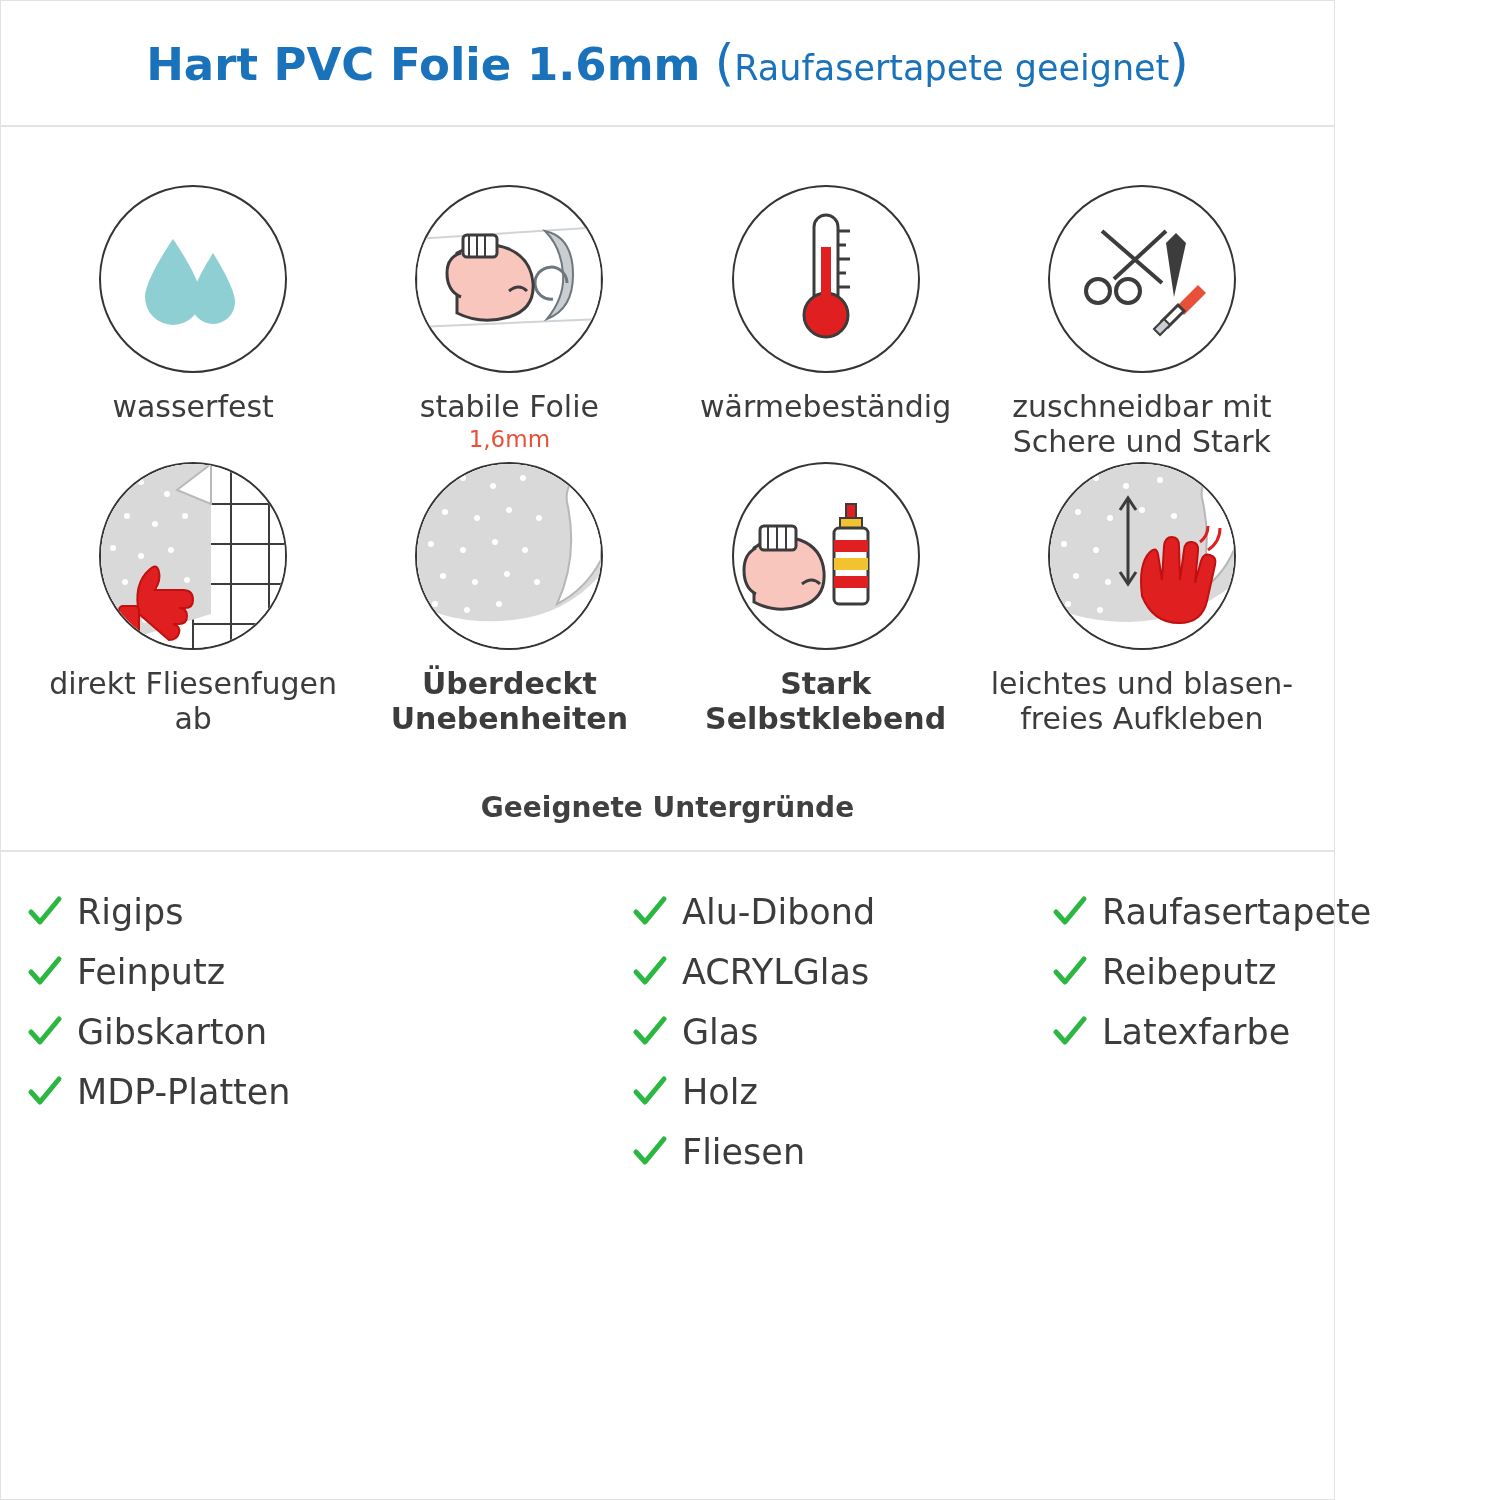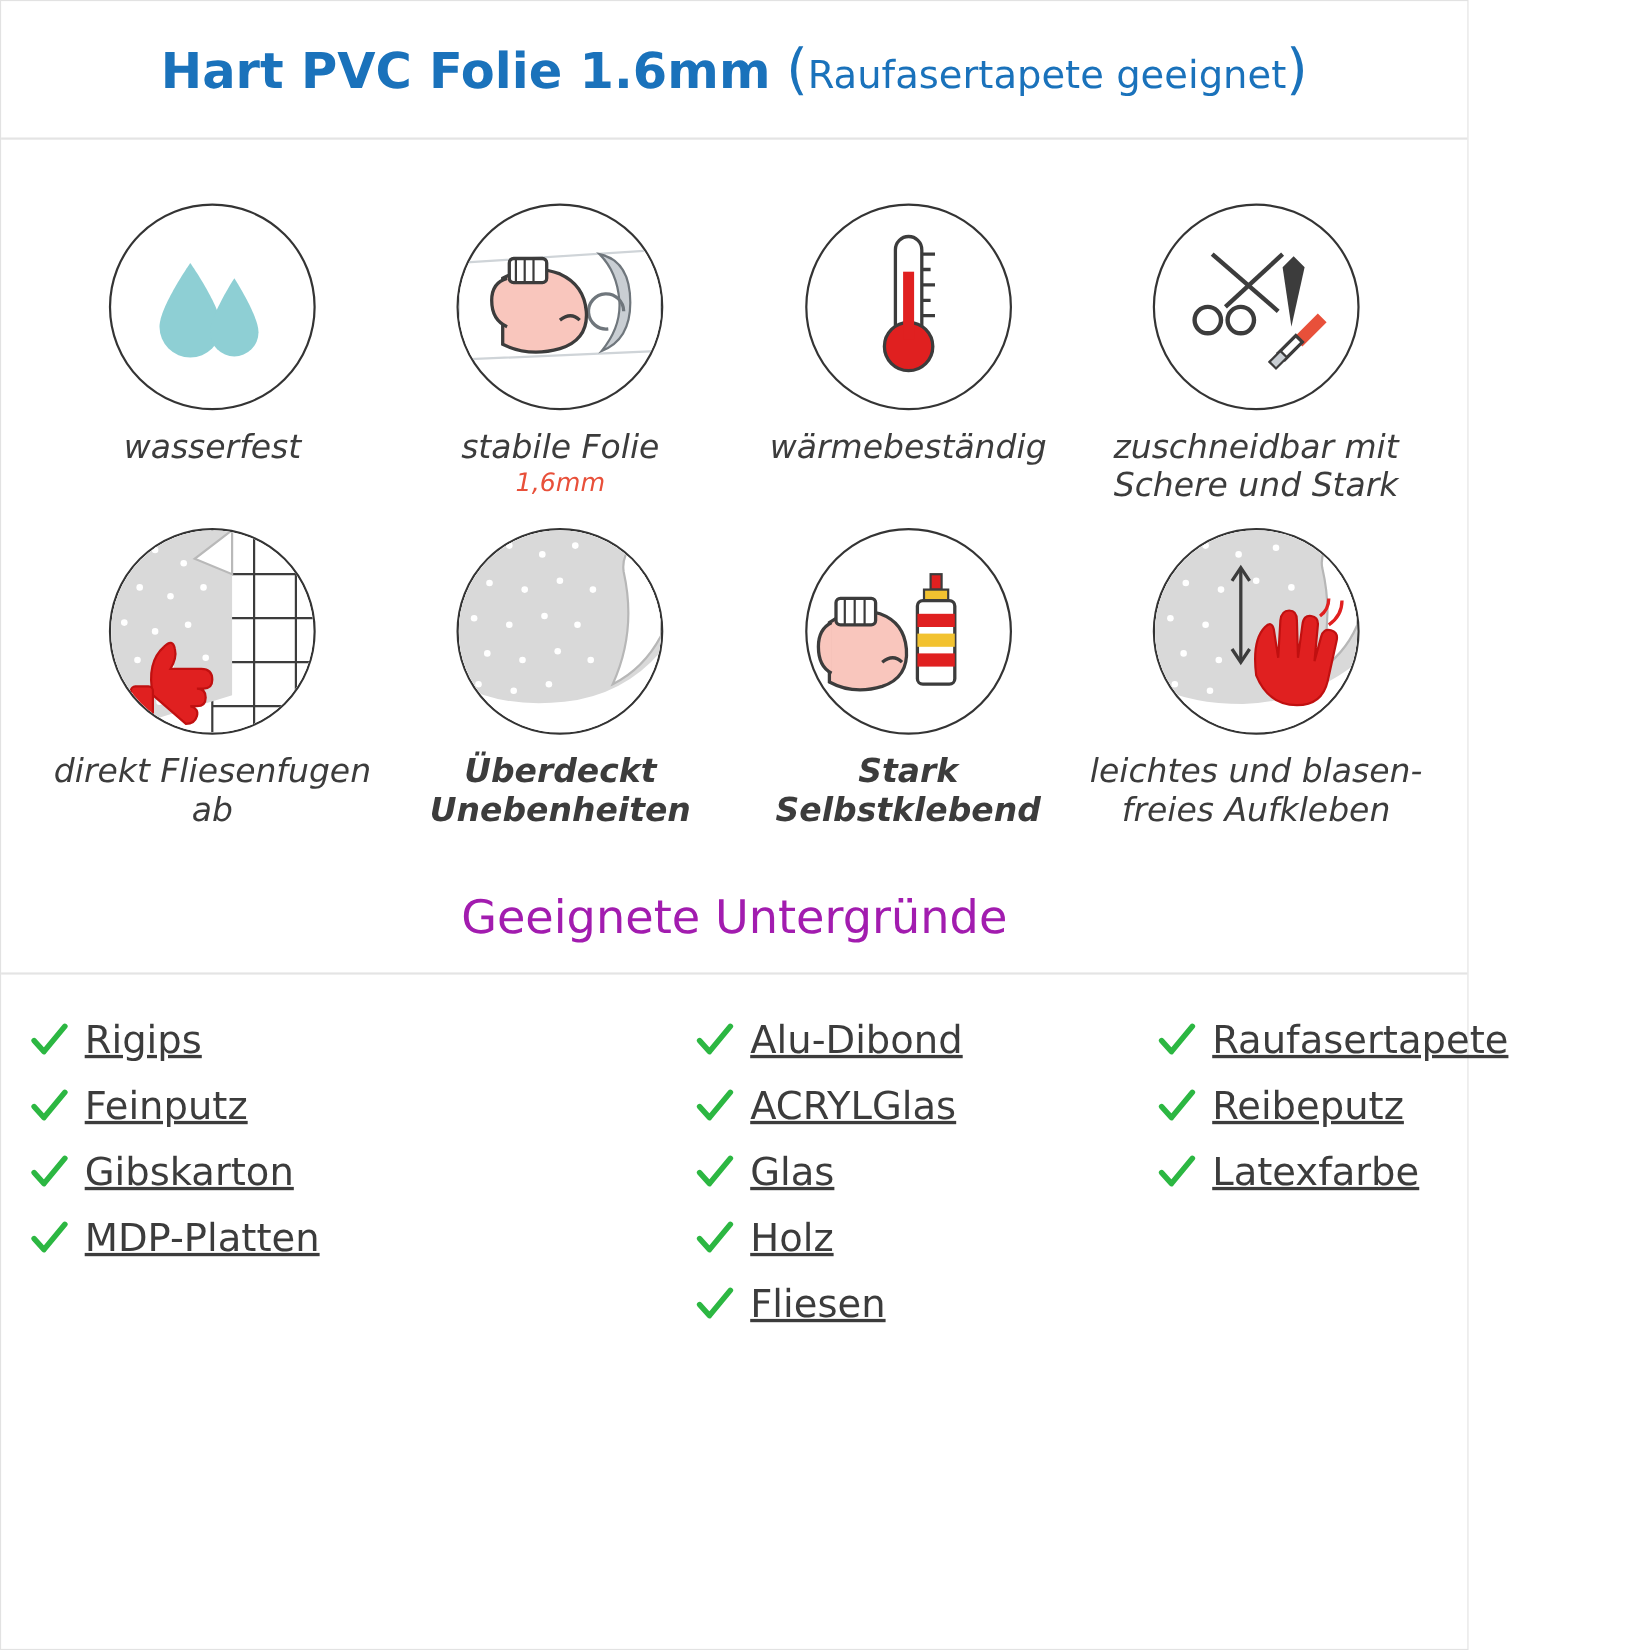--- a/index.html
+++ b/index.html
@@ -44,24 +44,22 @@
   }
   .paren {
     font-size: 50px;
     color: #1a72bb;
   }
 
   
   .features {
     display: grid;
     grid-template-columns: repeat(4, 1fr);
-    row-gap: 18px;
     padding: 58px 34px 0 34px;
     box-sizing: border-box;
-    font-style: italic;
   }
   .feature {
     display: flex;
     flex-direction: column;
     align-items: center;
   }
   .circle {
     width: 184px;
     height: 184px;
     border-radius: 50%;
@@ -94,42 +92,41 @@
   }
 
   
   .section-title-wrap {
     margin-top: 52px;
     text-align: center;
     padding-bottom: 26px;
     border-bottom: 2px solid #e4e4e4;
   }
   .section-title {
-    font-size: 42px;
-    font-weight: normal;
-    color: #a21caf;
+    font-size: 28px;
+    font-weight: bold;
+    color: #404040;
   }
 
   
   .substrates {
     display: grid;
     grid-template-columns: 605px 420px 1fr;
     padding: 30px 20px 0 26px;
     box-sizing: border-box;
   }
   .sub-col {
     display: flex;
     flex-direction: column;
   }
   .sub-item {
     display: flex;
     align-items: center;
     gap: 14px;
     height: 60px;
-    text-decoration: underline;
   }
   .check {
     width: 36px;
     height: 36px;
     flex: 0 0 36px;
     position: relative;
   }
   .check svg { display:block; width:36px; height:36px; }
   .sub-text {
     font-size: 35px;

